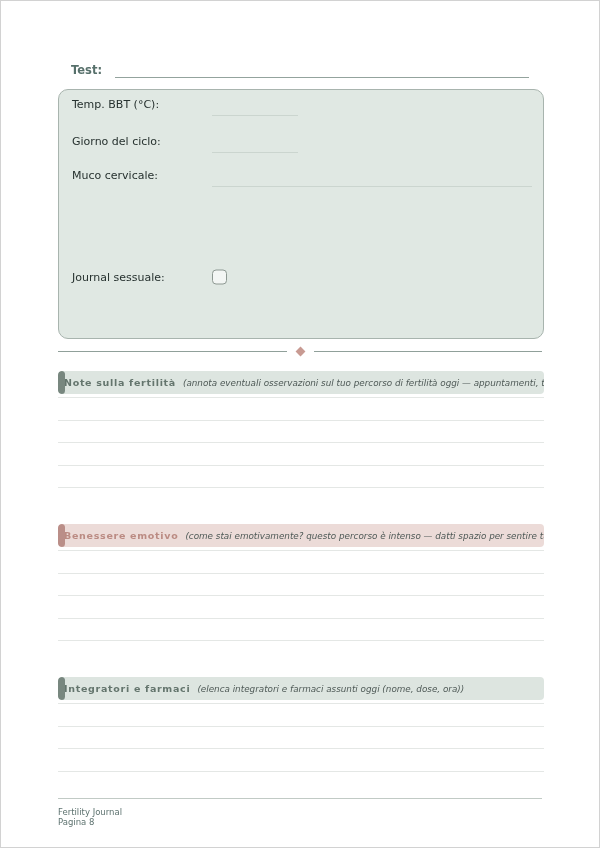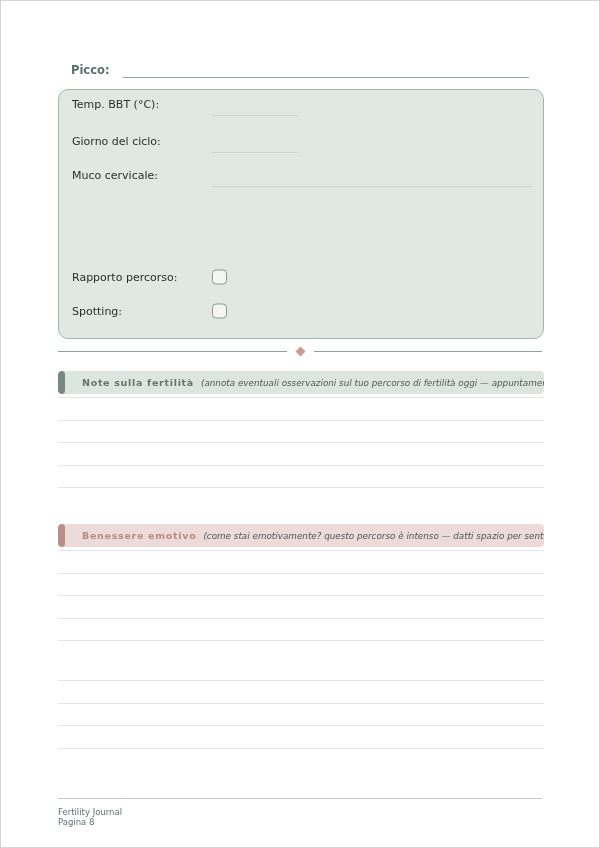--- a/index.html
+++ b/index.html
@@ -87,21 +87,21 @@
     border-radius: 4px;
     display: flex; align-items: center;
     overflow: hidden;
     white-space: nowrap;
   }
   .sec-header .accent {
     position: absolute; left: 0; top: 0; bottom: 0; width: 7px;
     border-radius: 3.5px;
   }
   .sec-title {
-    margin-left: 24px;
+    margin-left: 6px;
     font-size: 9.5px; font-weight: bold; letter-spacing: 0.7px;
   }
   .sec-hint {
     margin-left: 7px;
     font-size: 8.8px; font-style: italic; color: #4e5956;
   }
   .sage .sec-header { background: #dde5e0; }
   .sage .accent     { background: #78877f; }
   .sage .sec-title  { color: #64756d; }
   .rose .sec-header { background: #ecdbd8; }
@@ -122,21 +122,21 @@
     display: flex; justify-content: space-between;
     font-size: 8.5px; color: #5e7370; flex-direction: column;
   }
 </style>
 </head>
 <body>
 
 <div class="page">
 
   <div class="date-row">
-    <span class="date-label">Picco:</span>
+    <span class="date-label">Test:</span>
     <span class="date-line"></span>
   </div>
 
   <div class="tracker-box">
 
     <div class="t-row row1">
       <span class="f-label">Temp. BBT (°C):</span>
       <span class="f-line short"></span>
     </div>
 
@@ -146,28 +146,24 @@
     </div>
 
     <div class="t-row row3">
       <span class="f-label">Muco cervicale:</span>
       <span class="f-line long"></span>
     </div>
 
 
 
     <div class="t-row row6">
-      <span class="f-label">Rapporto percorso:</span>
+      <span class="f-label">Journal sessuale:</span>
       <span class="f-checkbox"></span>
     </div>
 
-    <div class="t-row row7">
-      <span class="f-label">Spotting:</span>
-      <span class="f-checkbox"></span>
-    </div>
 
   </div>
 
   <div class="divider">
     <span class="dline"></span>
     <span class="diamond"></span>
     <span class="dline"></span>
   </div>
 
   <div class="section sec-1 sage">
@@ -194,20 +190,25 @@
     <div class="rules">
       <div class="rule"></div>
       <div class="rule"></div>
       <div class="rule"></div>
       <div class="rule"></div>
       <div class="rule"></div>
     </div>
   </div>
 
   <div class="section sec-3 sage">
+    <div class="sec-header">
+      <span class="accent"></span>
+      <span class="sec-title">Integratori e farmaci</span>
+      <span class="sec-hint">(elenca integratori e farmaci assunti oggi (nome, dose, ora))</span>
+    </div>
     <div class="rules">
       <div class="rule"></div>
       <div class="rule"></div>
       <div class="rule"></div>
       <div class="rule"></div>
     </div>
   </div>
 
   <div class="footer-divider"></div>
   <div class="footer-row">

